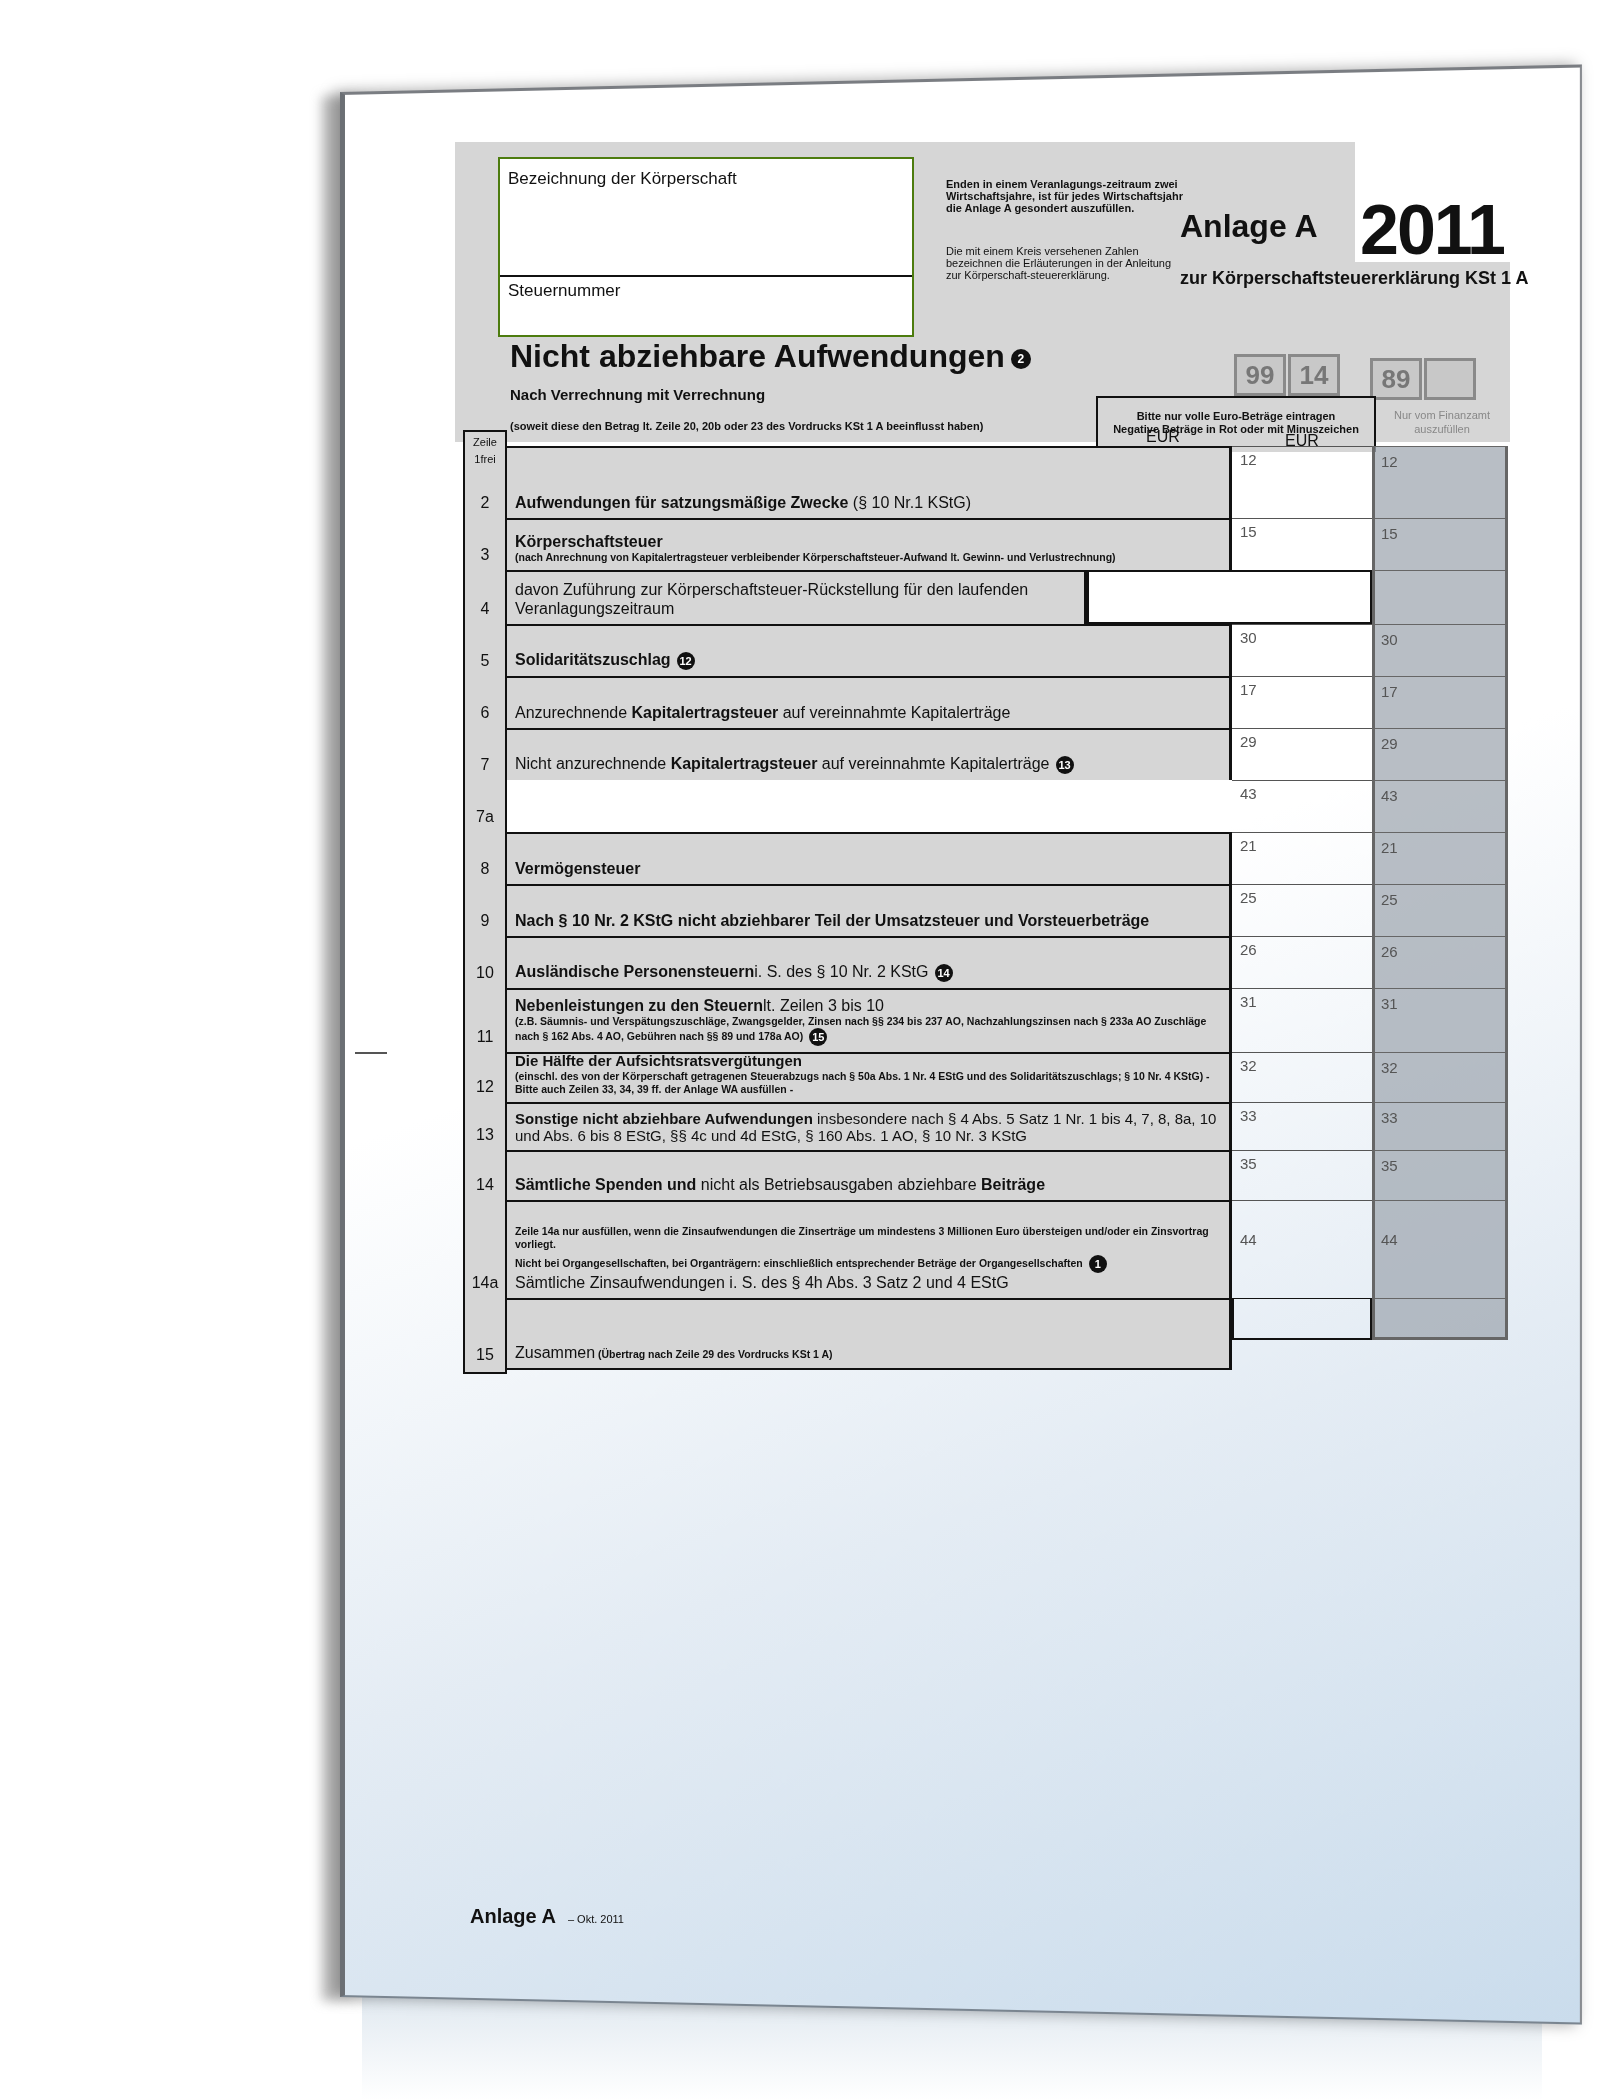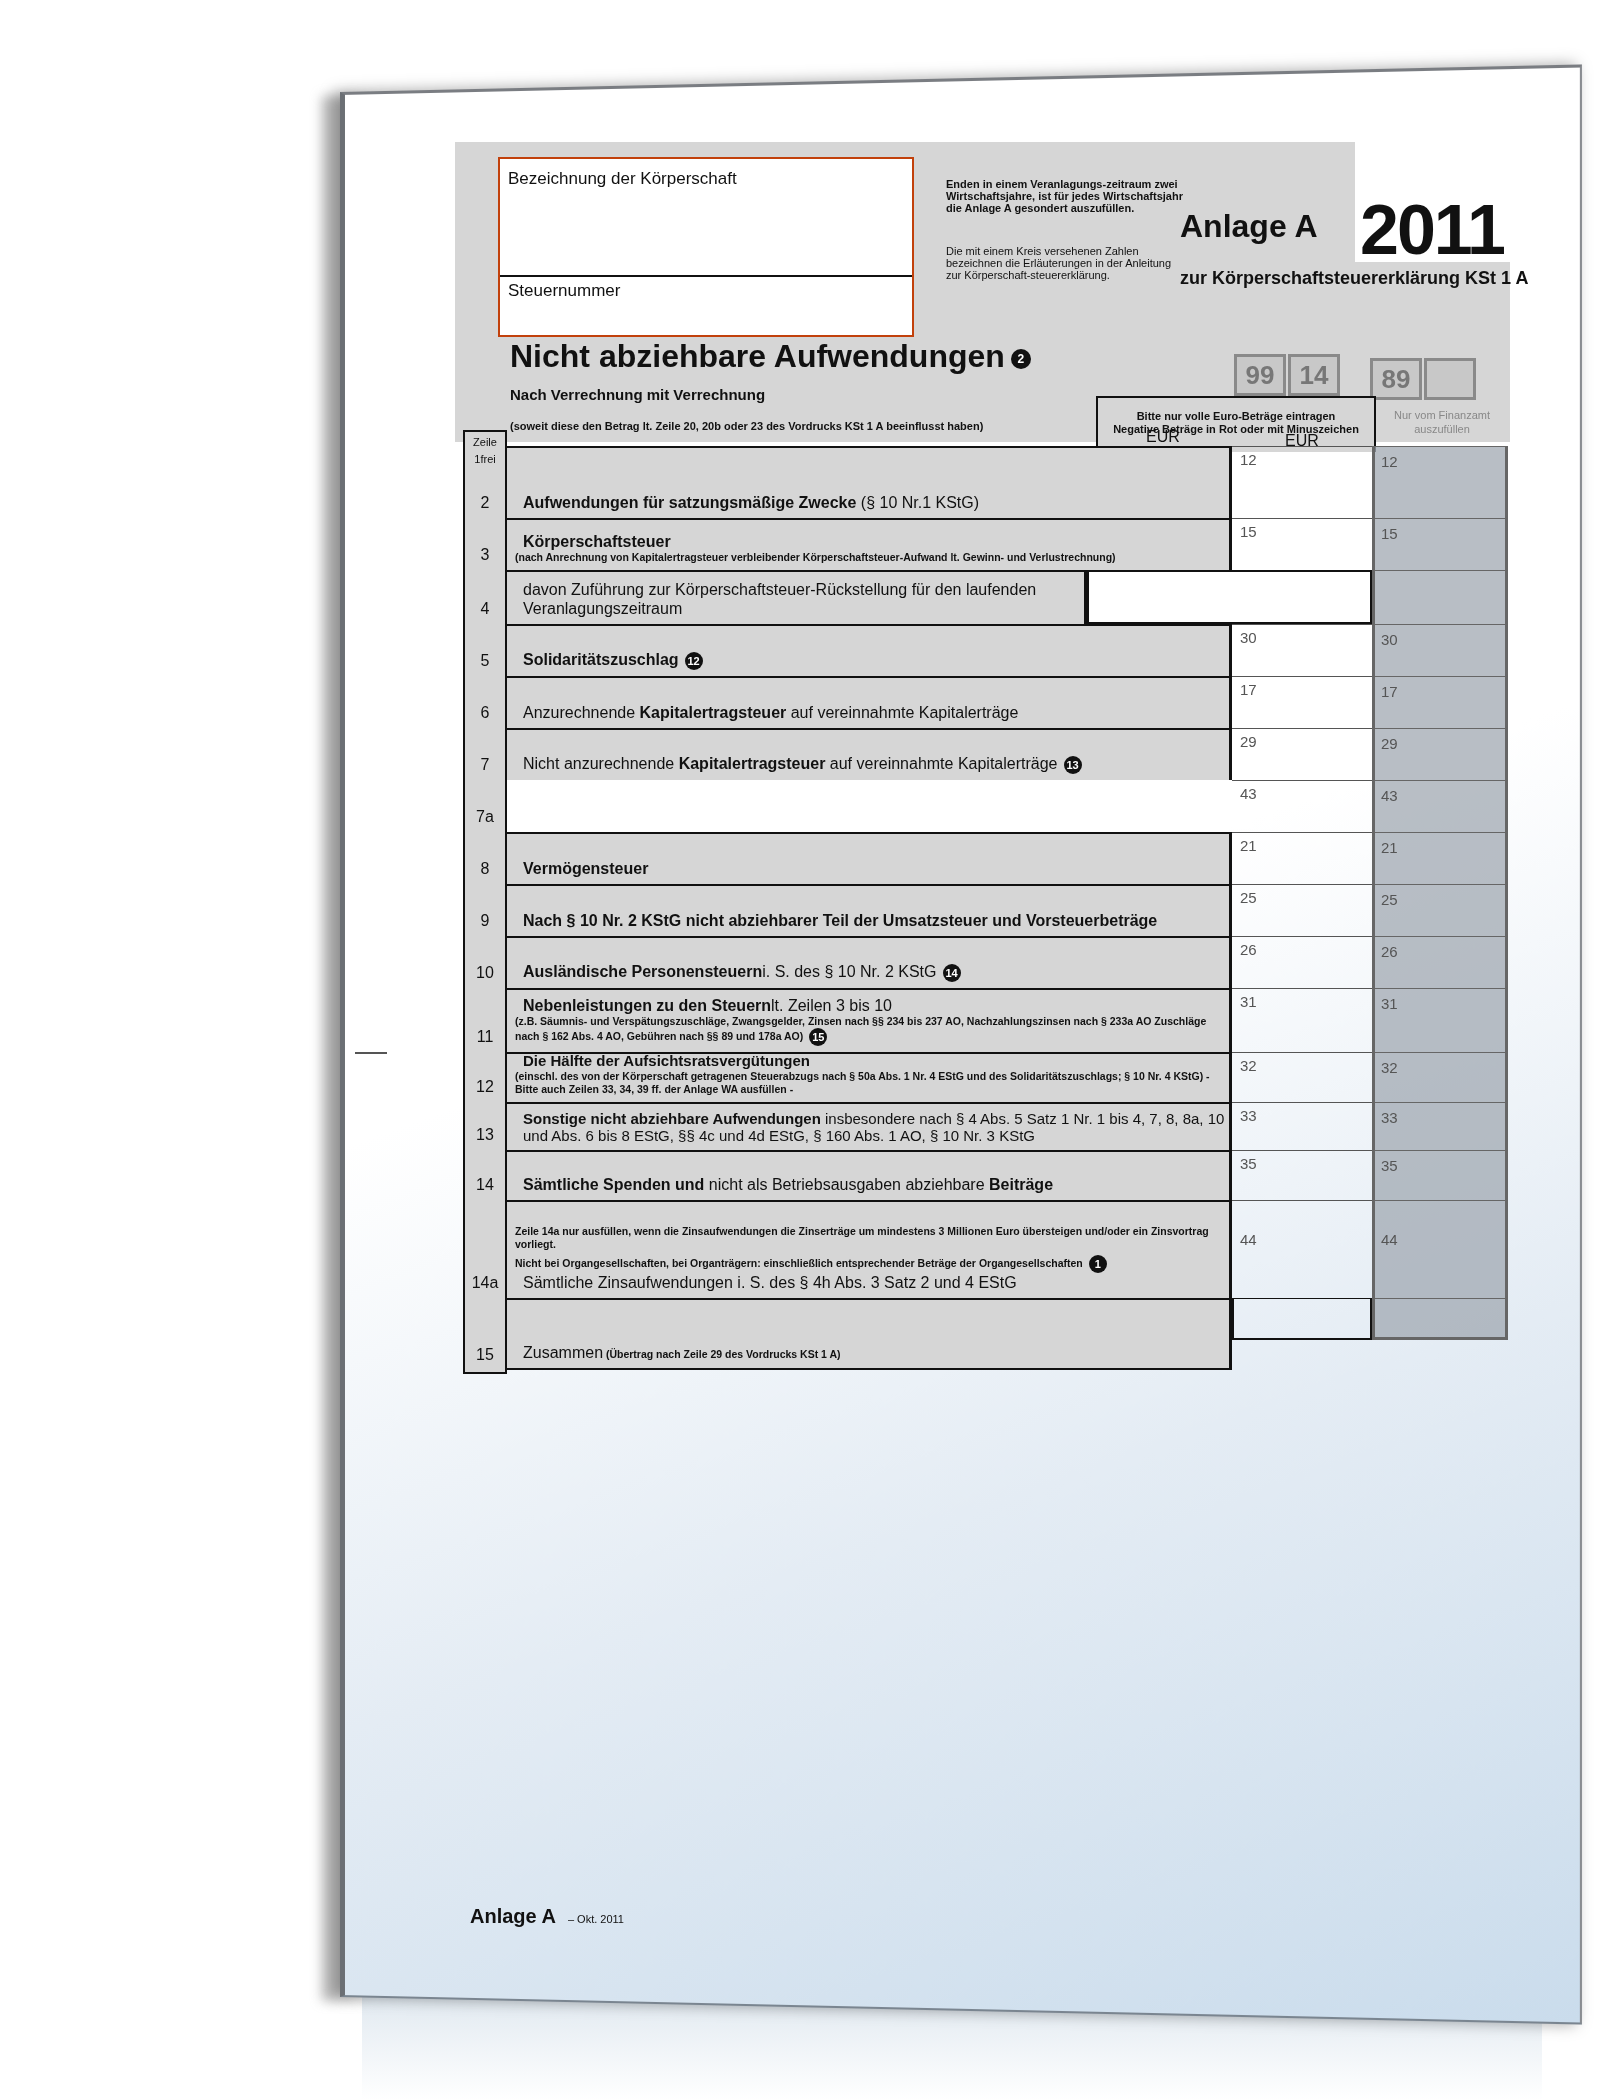--- a/index.html
+++ b/index.html
@@ -31,21 +31,21 @@
 
   
   .form-bg {
     position: absolute; left: 455px; top: 142px; width: 900px; height: 300px;
     background: #d6d6d6;
   }
   .form-bg2 { position: absolute; left: 1355px; top: 262px; width: 155px; height: 180px; background: #d6d6d6; }
 
   .box-name {
     position: absolute; left: 498px; top: 157px; width: 416px; height: 180px;
-    border: 2px solid #c2410c; background: #fff;
+    border: 2px solid #4d7c0f; background: #fff;
   }
   .box-name .lbl { position: absolute; left: 8px; top: 10px; font-size: 17px; }
   .box-name .divider { position: absolute; left: 0; right: 0; top: 116px; height: 2px; background: #111; }
   .box-name .lbl2 { position: absolute; left: 8px; top: 122px; font-size: 17px; }
 
   .note { position: absolute; left: 946px; top: 178px; width: 240px; font-size: 11px; line-height: 12px; font-weight: bold; }
   .note2 { position: absolute; left: 946px; top: 245px; width: 240px; font-size: 11px; line-height: 12px; }
 
   .anlage-title { position: absolute; left: 1180px; top: 208px; font-size: 32px; font-weight: bold; }
   .year { position: absolute; left: 1360px; top: 190px; font-size: 70px; font-weight: bold; letter-spacing: -2px; }
@@ -77,21 +77,21 @@
   }
   .zeile-hdr { position: absolute; left: 463px; top: 434px; width: 44px; text-align: center; font-size: 11px; line-height: 17px; }
 
   .row { position: absolute; left: 463px; width: 1083px; }
   .row .num { position: absolute; left: 0; width: 44px; text-align: center; font-size: 16px; bottom: 6px; }
   .row .label {
     position: absolute; left: 44px; width: 725px; top: 0; bottom: 0; background: #d6d6d6;
     border-top: 2px solid #111; border-right: 3px solid #111; padding: 0 0 6px 8px;
     display: flex; flex-direction: column; justify-content: flex-end;
   }
-  .row .label .t { font-size: 16px; line-height: 19px; margin-left: 8px; }
+  .row .label .t { font-size: 16px; line-height: 19px; }
   .row .label .s { font-size: 10.5px; font-weight: bold; line-height: 13px; }
   .row .eur {
     position: absolute; left: 769px; width: 140px; top: 0; bottom: 0; background: transparent;
     border-top: 1px solid #555; font-size: 15px; color: #555; padding: 4px 8px;
   }
   .row .fa {
     position: absolute; left: 909px; width: 136px; top: 0; bottom: 0; background: rgba(160,168,178,0.75);
     border-top: 1px solid #666; border-left: 3px solid #666; border-right: 3px solid #666; font-size: 15px; color: #555; padding: 6px 6px;
   }
   .b { font-weight: bold; }

